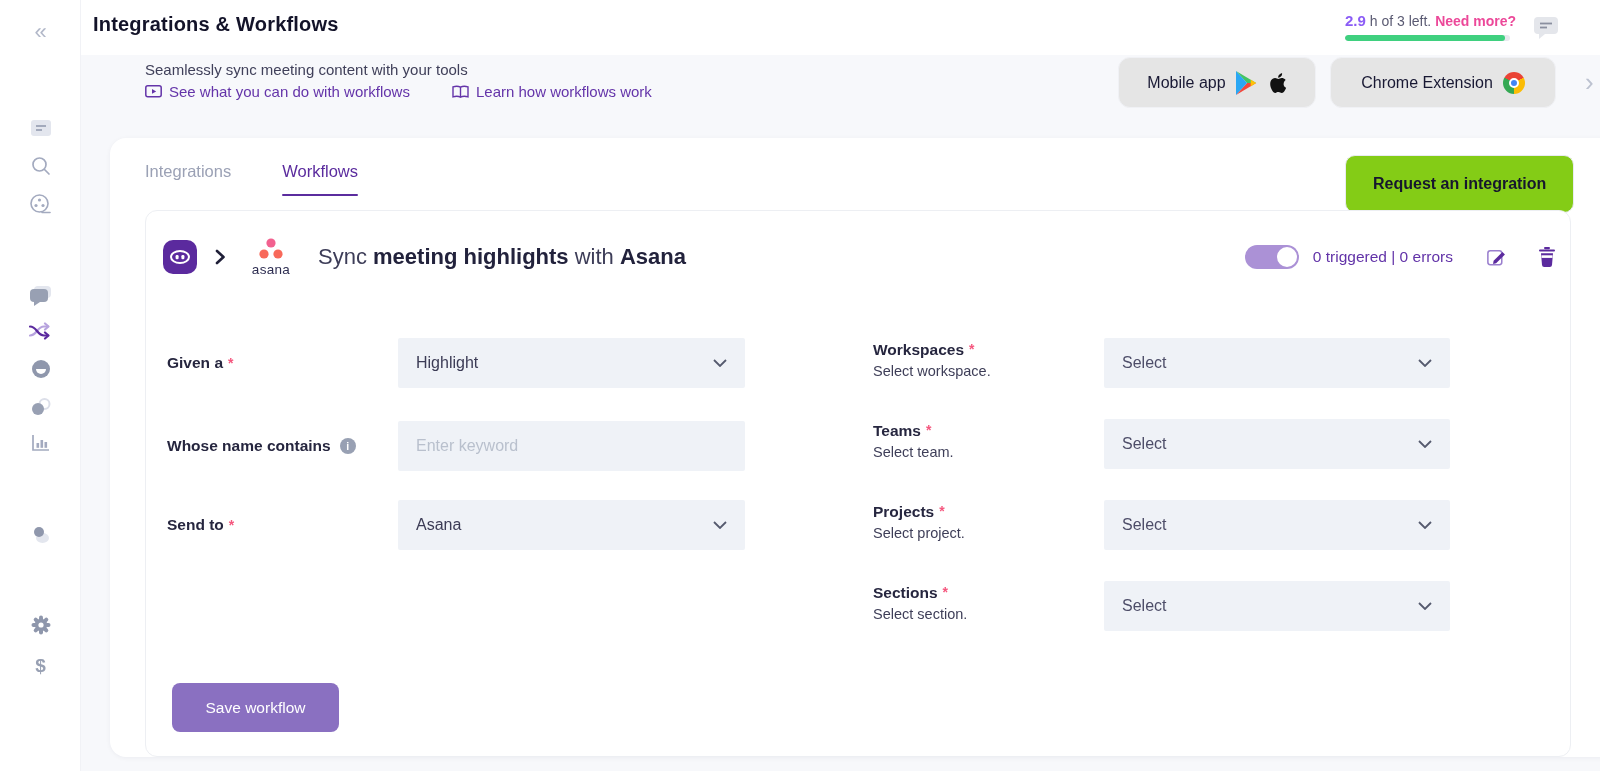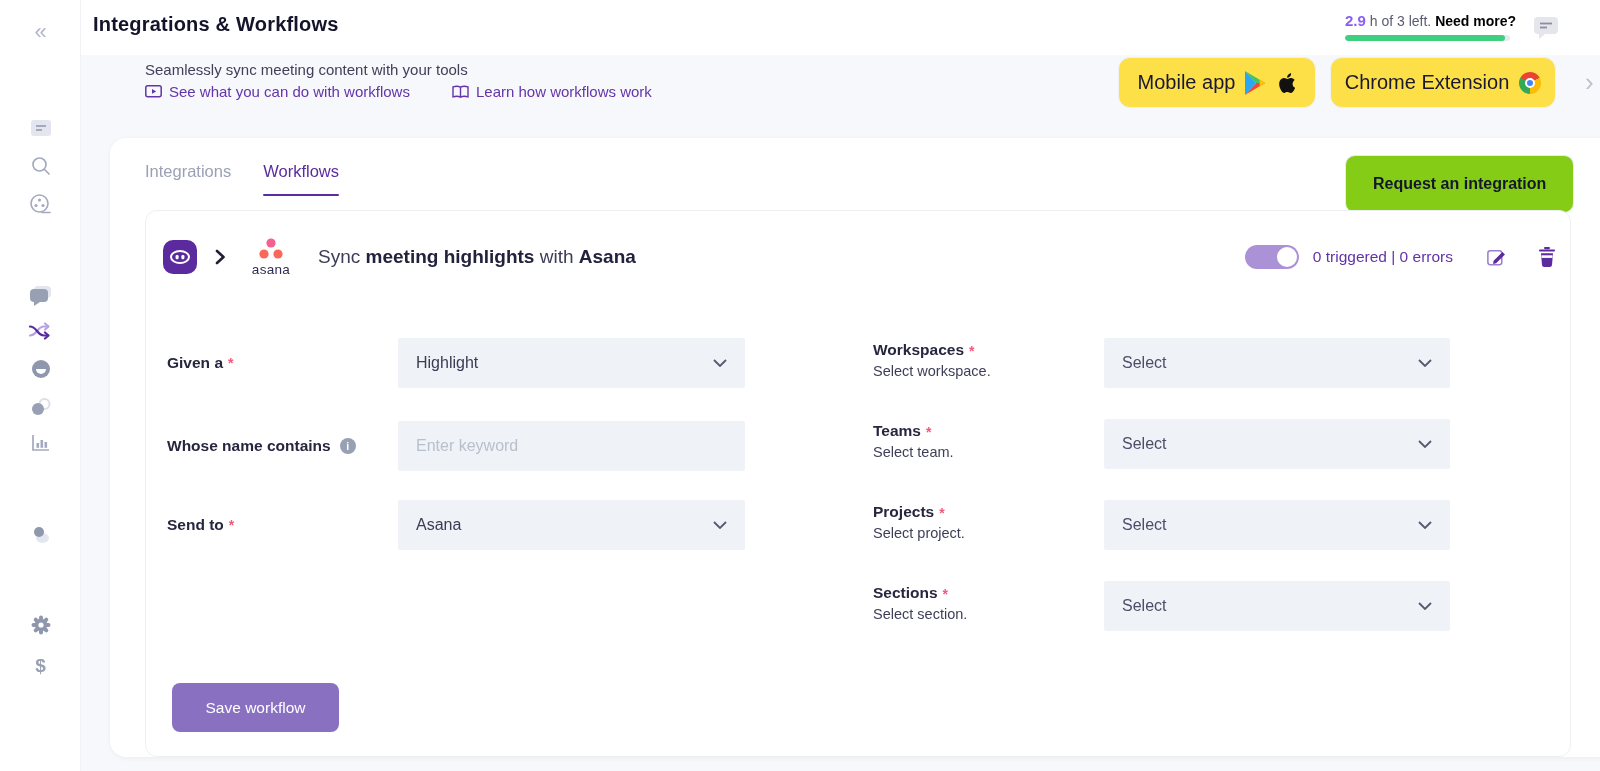--- a/index.html
+++ b/index.html
@@ -11,59 +11,59 @@
   .side-item { position:absolute; left:0; width:81px; display:flex; justify-content:center; align-items:center; height:34px; cursor:pointer; }
   .collapse-btn { top:15px; font-size:22px; color:#b2b8c9; }
   .glyph-dollar { font-size:19px; font-weight:700; color:#98a0b3; }
 
   
   .topbar { position:absolute; left:0; top:0; width:1276px; height:55px; background:#fff; z-index:4; }
   .page-title { position:absolute; left:93px; top:13px; font-size:20px; font-weight:700; color:#131329; letter-spacing:.2px; }
   .usage { position:absolute; left:1345px; top:12px; width:165px; }
   .usage-line { font-size:14px; color:#5a5a72; white-space:nowrap; }
   .usage-hours { font-size:15px; font-weight:700; color:#8b5cf6; }
-  .usage-link { font-weight:700; color:#000000; cursor:pointer; }
+  .usage-link { font-weight:700; color:#ec4899; cursor:pointer; }
   .usage-track { margin-top:6px; height:6px; border-radius:3px; background:#e7e9ee; overflow:hidden; }
   .usage-fill { height:100%; border-radius:3px; background:#3fd07f; }
   .feedback-btn { position:absolute; left:1533px; top:15px; cursor:pointer; }
 
   
   .content { position:absolute; left:81px; top:55px; right:0; bottom:0; background:#f7f8fb; }
   .intro-sub { position:absolute; left:64px; top:6px; font-size:15px; color:#40405a; }
   .intro-links { position:absolute; left:64px; top:28px; display:flex; gap:42px; }
   .intro-link { display:flex; align-items:center; gap:7px; font-size:15px; color:#6434a9; cursor:pointer; }
-  .pill-btn { position:absolute; top:2px; height:51px; background:#fde047; border:1px solid #f0f1f5; border-radius:12px;
-              display:flex; align-items:center; justify-content:center; gap:10px; font-size:20px; color:#181833; cursor:pointer; }
+  .pill-btn { position:absolute; top:2px; height:51px; background:#e5e5e5; border:1px solid #f0f1f5; border-radius:12px;
+              display:flex; align-items:center; justify-content:center; gap:10px; font-size:16px; color:#181833; cursor:pointer; }
   .btn-mobile { left:1037px; width:198px; }
   .btn-chrome { left:1249px; width:226px; }
   .next-chevron { position:absolute; left:1504px; top:12px; font-size:26px; color:#bcc2d0; cursor:pointer; }
   .chrome-icon { width:22px; height:22px; border-radius:50%;
                  background:conic-gradient(from 300deg,#ea4335 0 120deg,#fbbc05 120deg 240deg,#34a853 240deg 360deg);
                  display:flex; align-items:center; justify-content:center; }
   .chrome-core { width:10px; height:10px; background:#4285f4; border:2.5px solid #fff; border-radius:50%; }
 
   
   .card { position:absolute; left:29px; top:83px; right:-24px; bottom:14px; background:#fff; border-radius:16px;
           box-shadow:0 1px 5px rgba(20,20,50,.05); }
-  .tabs { position:absolute; left:35px; top:24px; display:flex; gap:32px; }
+  .tabs { position:absolute; left:35px; top:24px; display:flex; gap:51px; }
   .tab { font-size:16.5px; color:#9ba1b5; cursor:pointer; }
   .tab.active { color:#5b2c9e; font-weight:400; }
   .tab.active::after { content:""; display:block; height:2px; background:#5b2c9e; margin-top:13px; border-radius:1px; }
   .request-btn { position:absolute; left:1235px; top:17px; height:58px; padding:0 27px; background:#84cc16;
                  border:1px solid #e9ebf0; border-radius:10px; font-size:16px; font-weight:600; color:#16162e; cursor:pointer;
                  font-family:"Liberation Sans", sans-serif; }
 
   
   .wf-box { position:absolute; left:35px; top:72px; width:1426px; bottom:0; border:1px solid #edeff3; border-radius:12px; background:#fff; }
   .wf-head { position:absolute; left:17px; right:14px; top:26px; height:40px; display:flex; align-items:center; }
   .bot-icon { flex:0 0 34px; }
   .expand-chev { margin-left:13px; cursor:pointer; display:flex; }
   .asana-logo { margin-left:16px; width:50px; text-align:center; }
   .asana-word { font-size:13.5px; color:#2e2e52; margin-top:-2px; letter-spacing:.3px; }
-  .wf-title { margin-left:22px; font-size:19px; color:#3d3d58; }
+  .wf-title { margin-left:22px; font-size:22px; color:#3d3d58; }
   .wf-title b { color:#22223c; }
   .wf-right { margin-left:auto; display:flex; align-items:center; }
   .toggle { width:54px; height:24px; border-radius:12px; background:#ab91d6; position:relative; cursor:pointer; }
   .toggle-knob { position:absolute; right:2px; top:2px; width:20px; height:20px; border-radius:50%; background:#fff; }
   .wf-status { margin-left:14px; font-size:15.5px; color:#6233a8; }
   .icon-btn { cursor:pointer; display:flex; align-items:center; }
   .edit-btn { margin-left:32px; }
   .trash-btn { margin-left:30px; }
 
   
@@ -77,21 +77,21 @@
              padding:0 18px; cursor:pointer; }
   .left-ctrl { left:252px; width:347px; }
   .right-ctrl { left:958px; width:346px; }
   .ctrl-val { font-size:16px; color:#3b3b55; }
   .ctrl-val.muted { color:#4d4d68; }
   .dd-chev { margin-left:auto; display:flex; }
   .kw-input { width:100%; height:100%; border:none; background:transparent; outline:none; font-size:16px; color:#3b3b55;
               font-family:"Liberation Sans", sans-serif; }
   .kw-input::placeholder { color:#b9c0cd; }
   .rlabel { position:absolute; left:727px; top:3px; }
-  .rlabel .main { font-size:15.5px; font-weight:600; color:#26263f; display:flex; align-items:flex-end; }
+  .rlabel .main { font-size:15.5px; font-weight:600; color:#26263f; display:flex; align-items:flex-start; }
   .rlabel .hint { font-size:14.5px; color:#3e3e58; margin-top:4px; }
   .save-btn { position:absolute; left:26px; top:472px; width:167px; height:49px; border:none; border-radius:8px; background:#8a70c1;
               color:#fff; font-size:15.5px; font-weight:400; cursor:pointer; font-family:"Liberation Sans", sans-serif; }
 </style>
 </head>
 <body>
 
 <aside class="sidebar">
   <div class="side-item collapse-btn">«</div>
 

